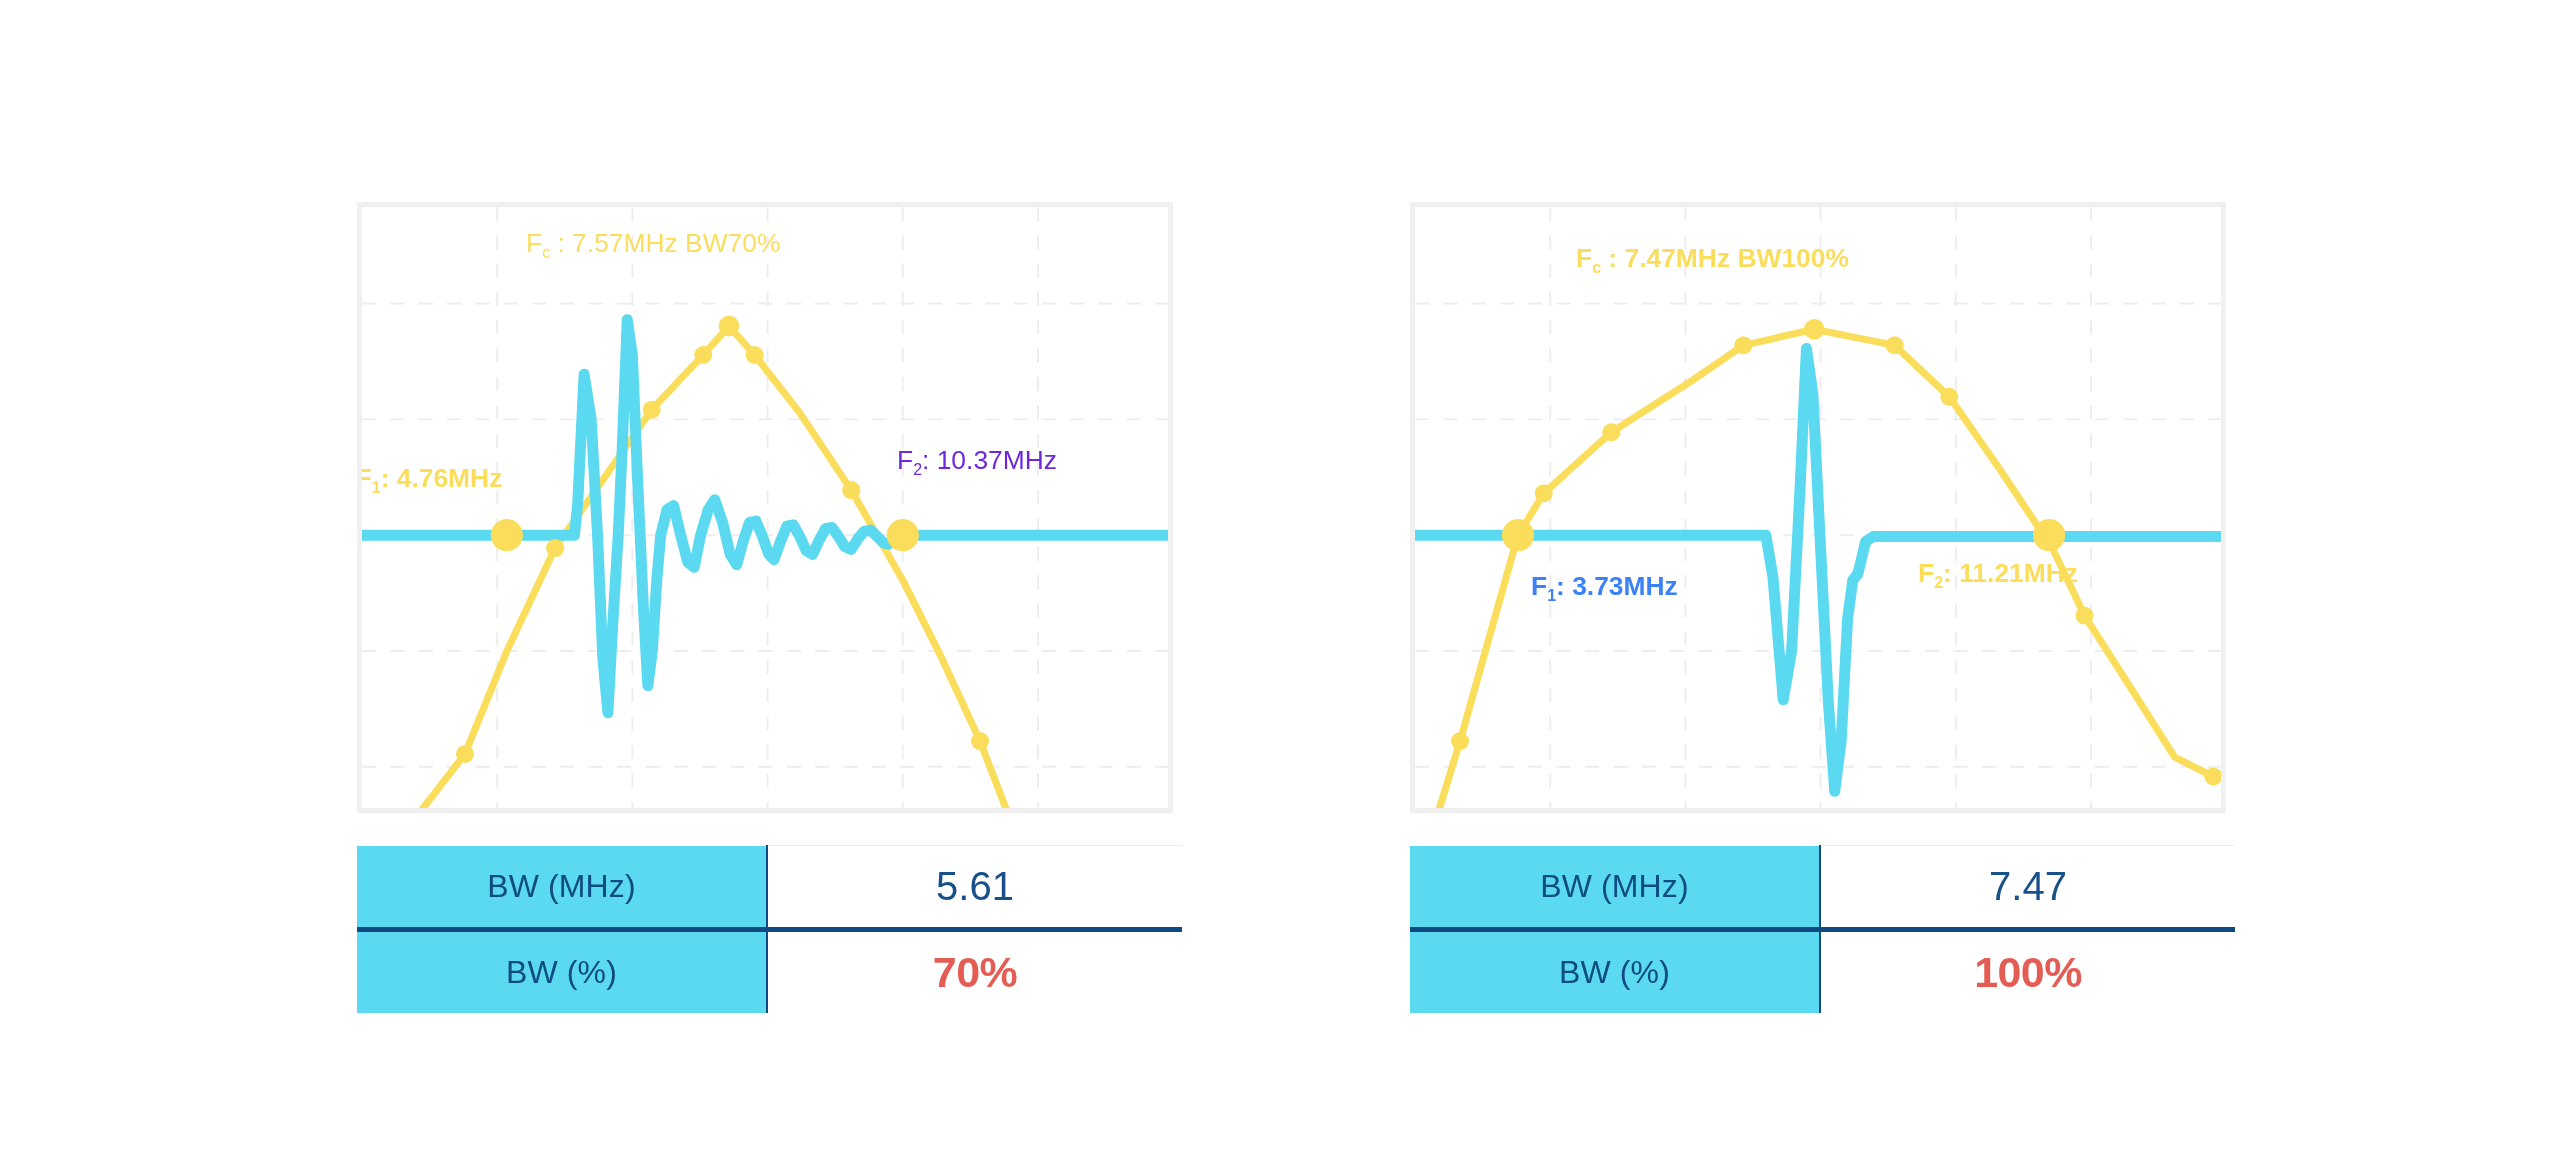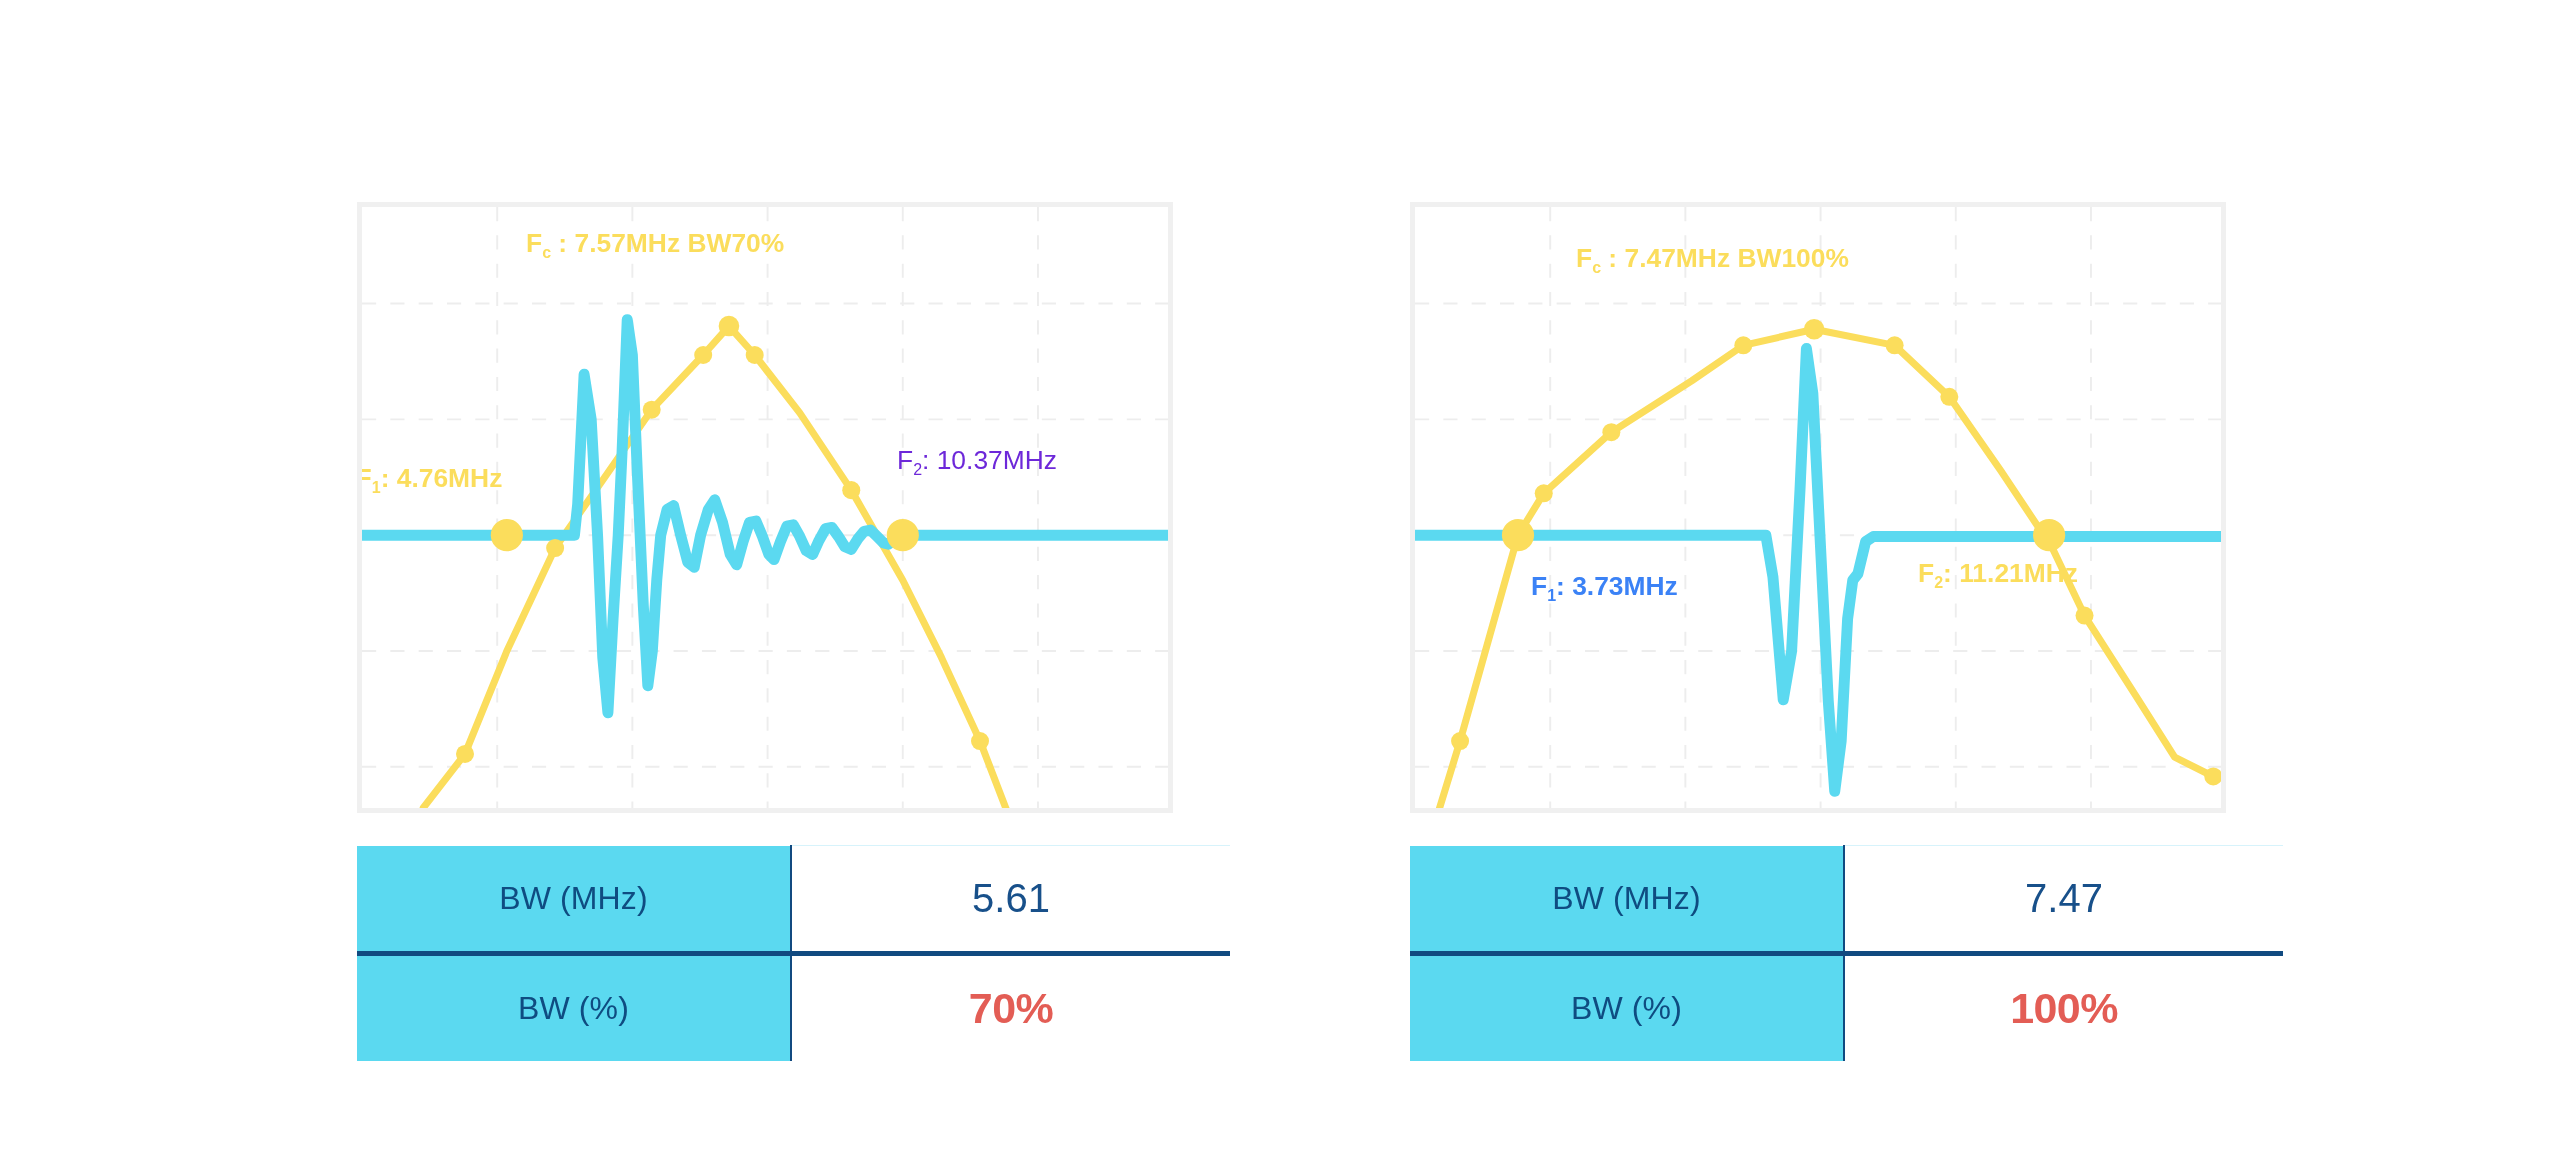--- a/index.html
+++ b/index.html
@@ -24,21 +24,21 @@
   .plot-inner{ position:absolute; inset:0; overflow:hidden; }
   .plot-inner svg{ display:block; width:100%; height:100%; }
 
   
   .bw-table{
     position:absolute; left:48px; top:845px;
     width:806px;
     border-collapse:collapse;
     table-layout:fixed;
   }
-  .bw-table td{ padding:16px; margin:0; }
+  .bw-table td{ padding:4px; margin:0; }
   .cell-head{
     width:401px; height:73px;
     background:#5BD9F0;
     color:#0F4C81;
     font-size:32px;
     text-align:center;
     vertical-align:middle;
     border-right:2.6px solid #114a80;
     letter-spacing:0.1px;
   }
@@ -92,21 +92,21 @@
           <circle cx="530" cy="230" r="14"></circle>
           <circle cx="610" cy="230" r="14"></circle>
           <circle cx="760" cy="440" r="14"></circle>
           <circle cx="960" cy="830" r="14"></circle>
         </g>
         <circle cx="570" cy="185" r="16" fill="#FBDD5C"></circle>
         <circle cx="225" cy="510" r="25" fill="#FBDD5C"></circle>
         <circle cx="840" cy="510" r="25" fill="#FBDD5C"></circle>
       </svg>
 
-      <div style="position:absolute;left:164px;top:20.6px;color:#FBDD5C;font-size:26.4px;font-weight:bold;white-space:nowrap;">
+      <div style="position:absolute;left:164px;top:20.6px;color:#FBDD5C;font-size:26.4px;font-weight:normal;white-space:nowrap;">
         <span>F</span><sub style="font-size:16px;">c</sub><span> : 7.57MHz BW70%</span>
       </div>
 
       <div style="position:absolute;left:-6.4px;top:256px;color:#FBDD5C;font-size:26.4px;font-weight:bold;white-space:nowrap;">
         <span>F</span><sub style="font-size:16px;">1</sub><span>: 4.76MHz</span>
       </div>
 
       <div style="position:absolute;left:535px;top:238px;color:#6d28d9;font-size:26.4px;font-weight:normal;white-space:nowrap;">
         <span>F</span><sub style="font-size:16px;">2</sub><span>: 10.37MHz</span>
       </div>

